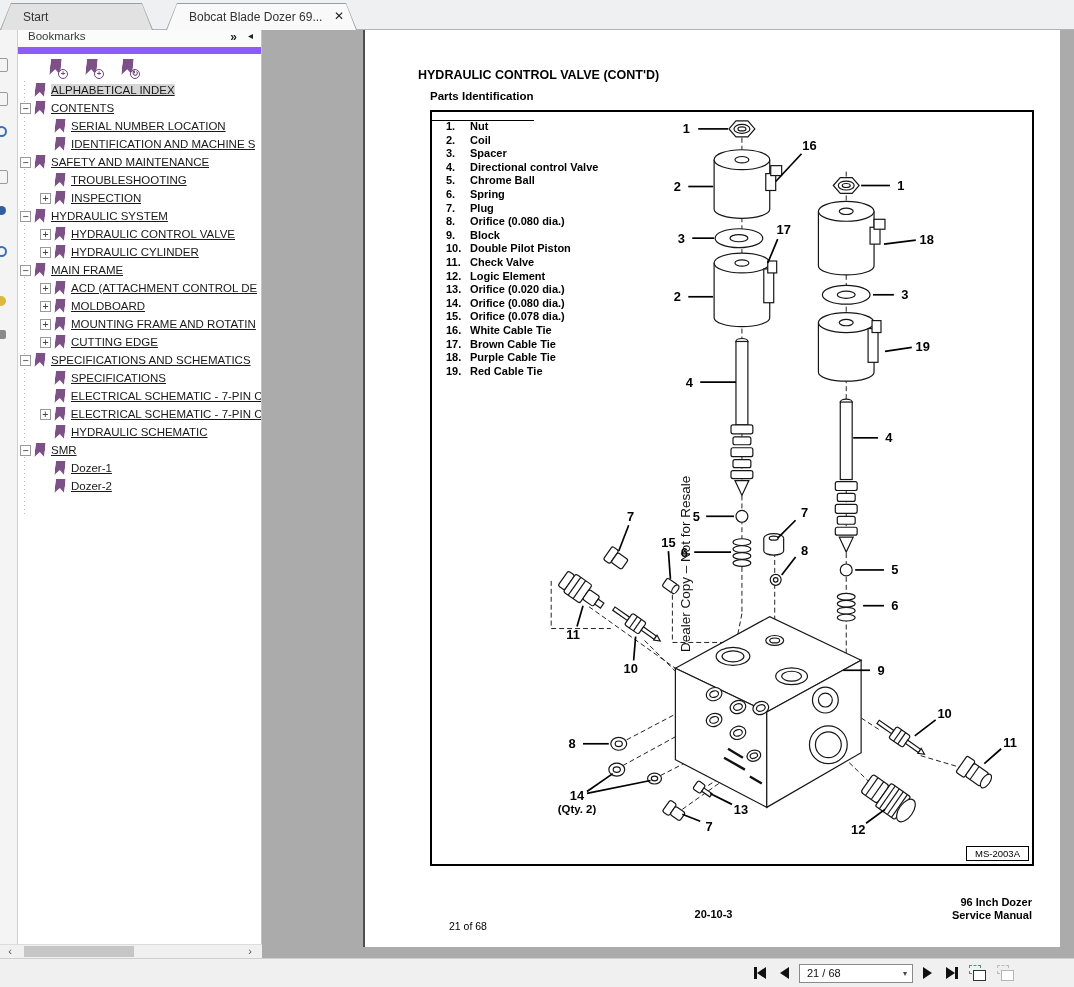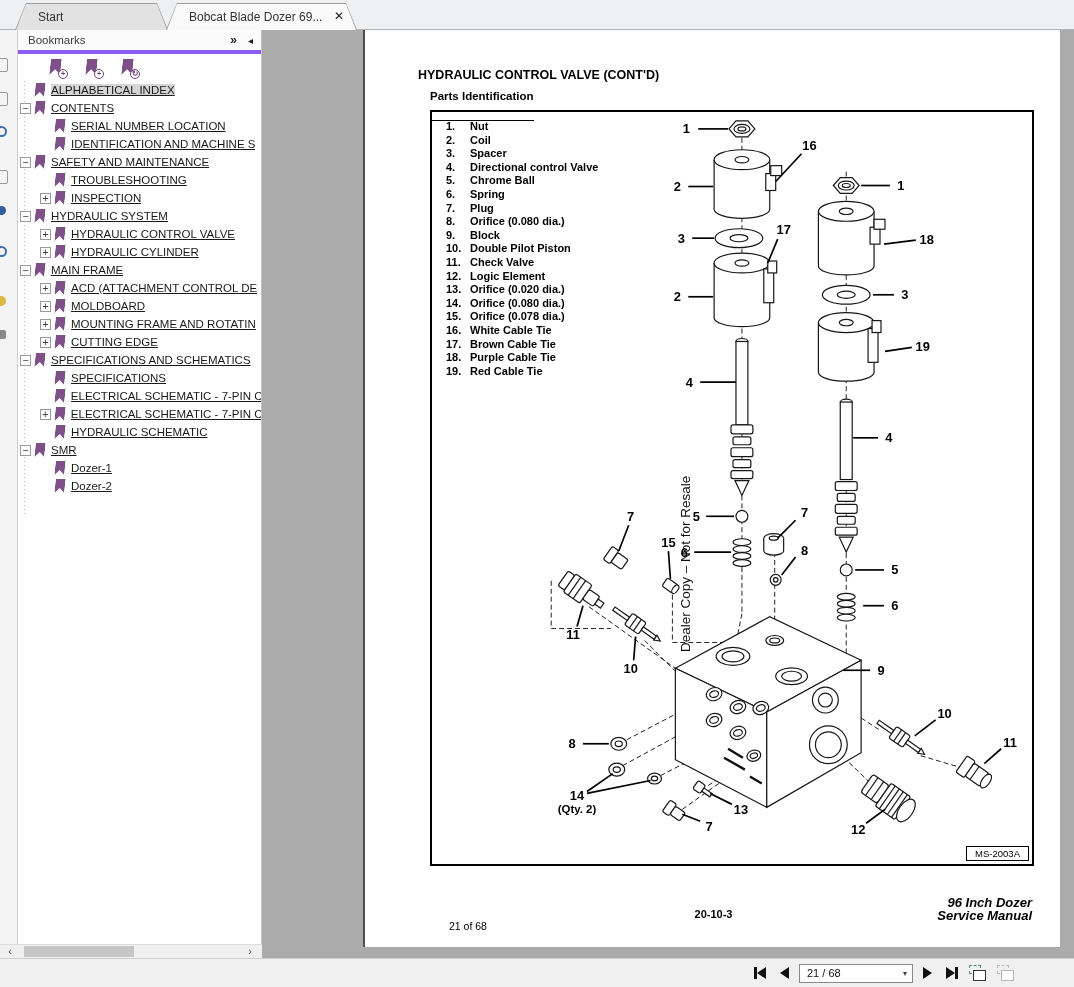--- a/index.html
+++ b/index.html
@@ -28,22 +28,22 @@
   .frag { position:absolute; }
   .frag.box { width:13px; height:14px; border:1px solid #9a9a9a; border-radius:2px; left:-5px; }
   .frag.bluec { width:11px; height:11px; border:2px solid #3b6fb5; border-radius:50%; left:-4px; }
   .frag.bluedot { width:9px; height:9px; background:#2f5f9e; border-radius:50%; left:-3px; }
   .frag.yellowdot { width:10px; height:10px; background:#d9b93f; border-radius:50%; left:-4px; }
   .frag.graydot { width:9px; height:9px; background:#8a8a8a; border-radius:2px; left:-3px; }
 
   
   .sidebar { position:absolute; left:18px; top:30px; width:244px; height:914px;
       background:#ffffff; border-right:1px solid #c3c3c3; z-index:4; overflow:hidden; }
-  .sb-head { position:relative; height:24px; border-bottom:4px solid #8b5cf6;
-      display:flex; align-items:center; padding:0 8px 0 10px;
+  .sb-head { position:relative; height:24px; border-bottom:7px solid #8b5cf6;
+      display:flex; padding:0 8px 0 10px;
       font-size:11.5px; color:#3a3a3a; background:#fbfbfb; }
   .sb-head .spacer { flex:1; }
   .sb-chevrons { font-size:12px; font-weight:bold; color:#222; margin-right:12px; letter-spacing:-1px; }
   .sb-collapse { font-size:10px; color:#222; }
   .sb-tools { position:relative; height:27px; display:flex; align-items:center;
       gap:22px; padding-left:32px; }
   .bmtool { position:relative; width:14px; height:18px; }
   .bmtool .ribbon { position:absolute; left:0; top:0; width:11px; height:16px;
       background:#7d5188;
       clip-path:polygon(0 0,100% 0,100% 100%,50% 64%,0 100%);
@@ -94,21 +94,21 @@
   .prow { display:flex; font-size:11px; font-weight:bold; color:#000;
       line-height:13.6px; }
   .pnum { width:24px; flex:0 0 24px; }
   .msbox { position:absolute; right:3px; bottom:3px; border:1px solid #000;
       padding:1px 8px; font-size:9.5px; color:#000; background:#fff; }
   .watermark { position:absolute; left:313px; top:622px; font-size:13.5px;
       color:#111; transform:rotate(-90deg); transform-origin:0 0; white-space:nowrap; }
   .foot-sec { position:absolute; left:0; top:878px; width:697px; text-align:center;
       font-size:11px; font-weight:bold; }
   .foot-man { position:absolute; right:28px; top:866px; text-align:right;
-      font-size:13px; font-weight:bold; line-height:13px;font-style:italic; }
+      font-size:11px; font-weight:bold; line-height:13px; }
   .foot-page { position:absolute; left:84px; top:890px; font-size:10.5px; }
 
   
   .ln   { stroke:#161616; stroke-width:1.2; fill:none; }
   .fw   { stroke:#161616; stroke-width:1.2; fill:#fff; }
   .dash { stroke:#222; stroke-width:1; fill:none; stroke-dasharray:5 3; }
   .cline{ stroke:#000; stroke-width:1.7; }
   .cnum { font:bold 13px "Liberation Sans", sans-serif; fill:#000;
           text-anchor:middle; dominant-baseline:central; }
   .csub { font:bold 11.5px "Liberation Sans", sans-serif; }
@@ -131,21 +131,21 @@
       border:1px dashed #4f8f85; background:#eef4f2; }
   .winicon .front { position:absolute; left:4px; top:5px; width:13px; height:11px;
       border:1px solid #333; background:#fff; }
   .winicon.disabled .back { border-color:#bcbcbc; background:#eee; }
   .winicon.disabled .front { border-color:#b5b5b5; }
 </style>
 </head>
 <body>
 
 <div class="tabbar">
-  <div class="tab" style="left:15px; width:153px;">
+  <div class="tab" style="left:0; width:153px;">
     <div class="outer"></div>
     <div class="inner">
         <span>Start</span>
       </div>
   </div>
   <div class="tab active" style="left:166px; width:191px;">
     <div class="outer"></div>
     <div class="inner">
         <span>Bobcat Blade Dozer 69...</span>
       </div>

